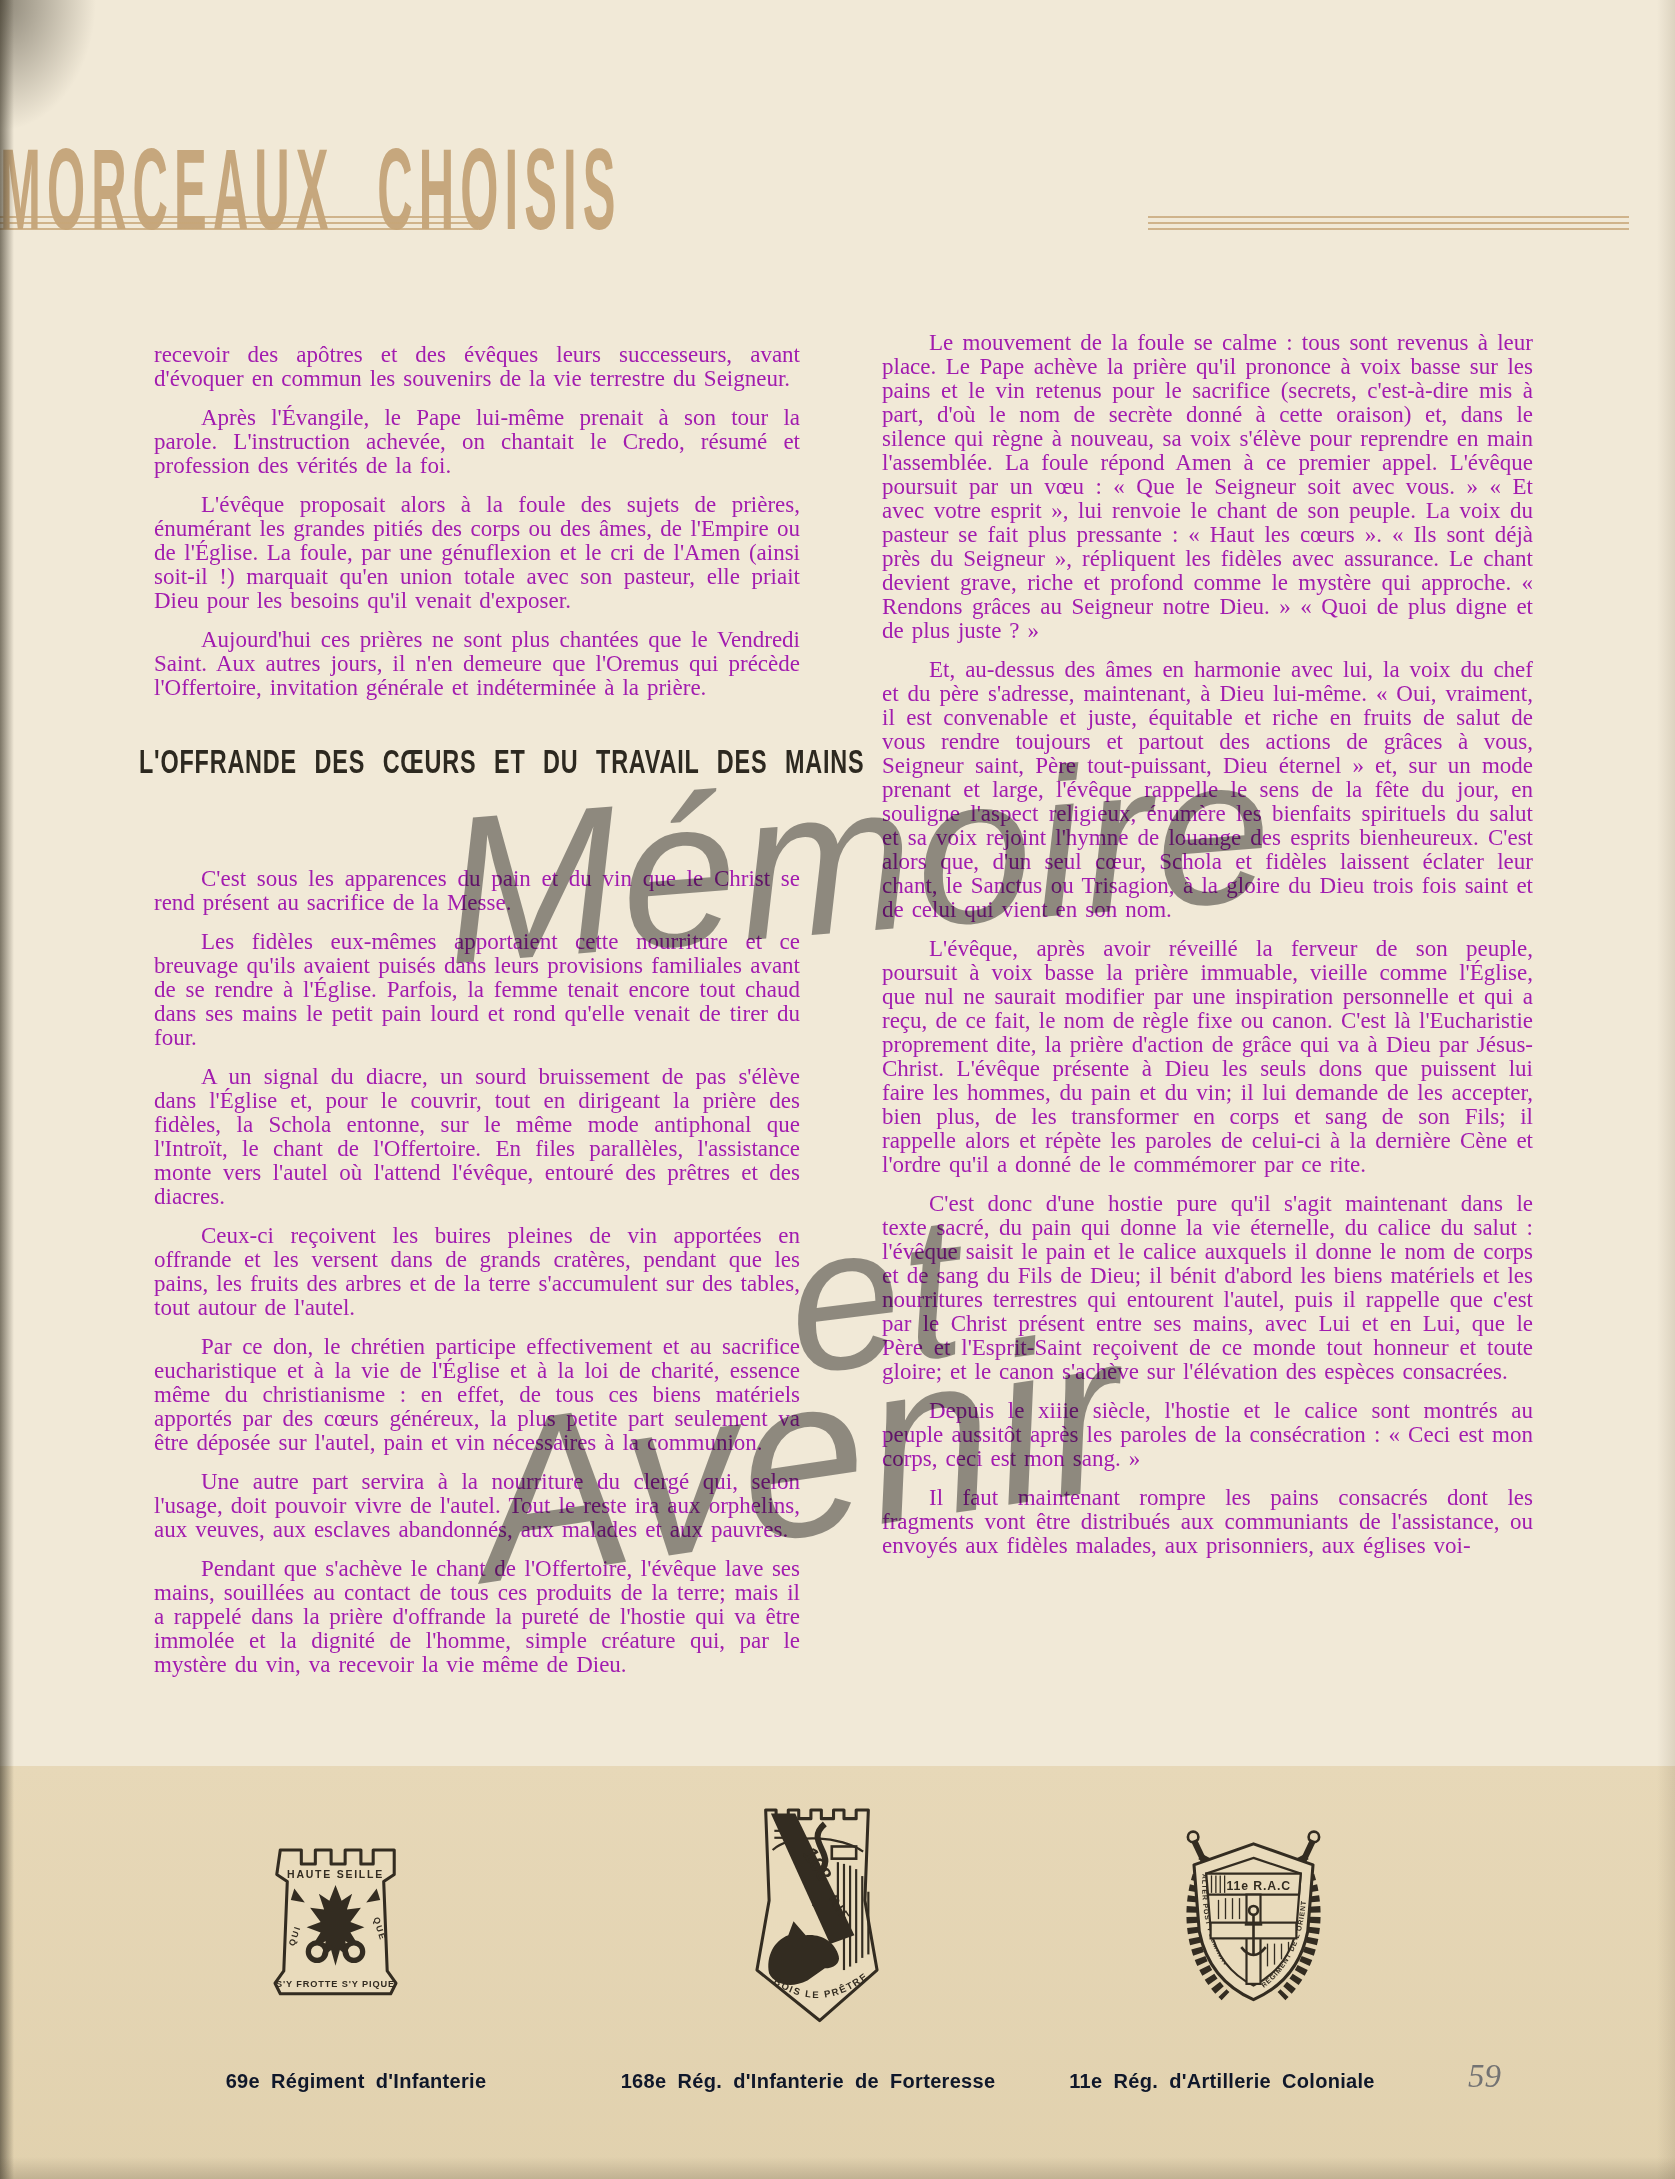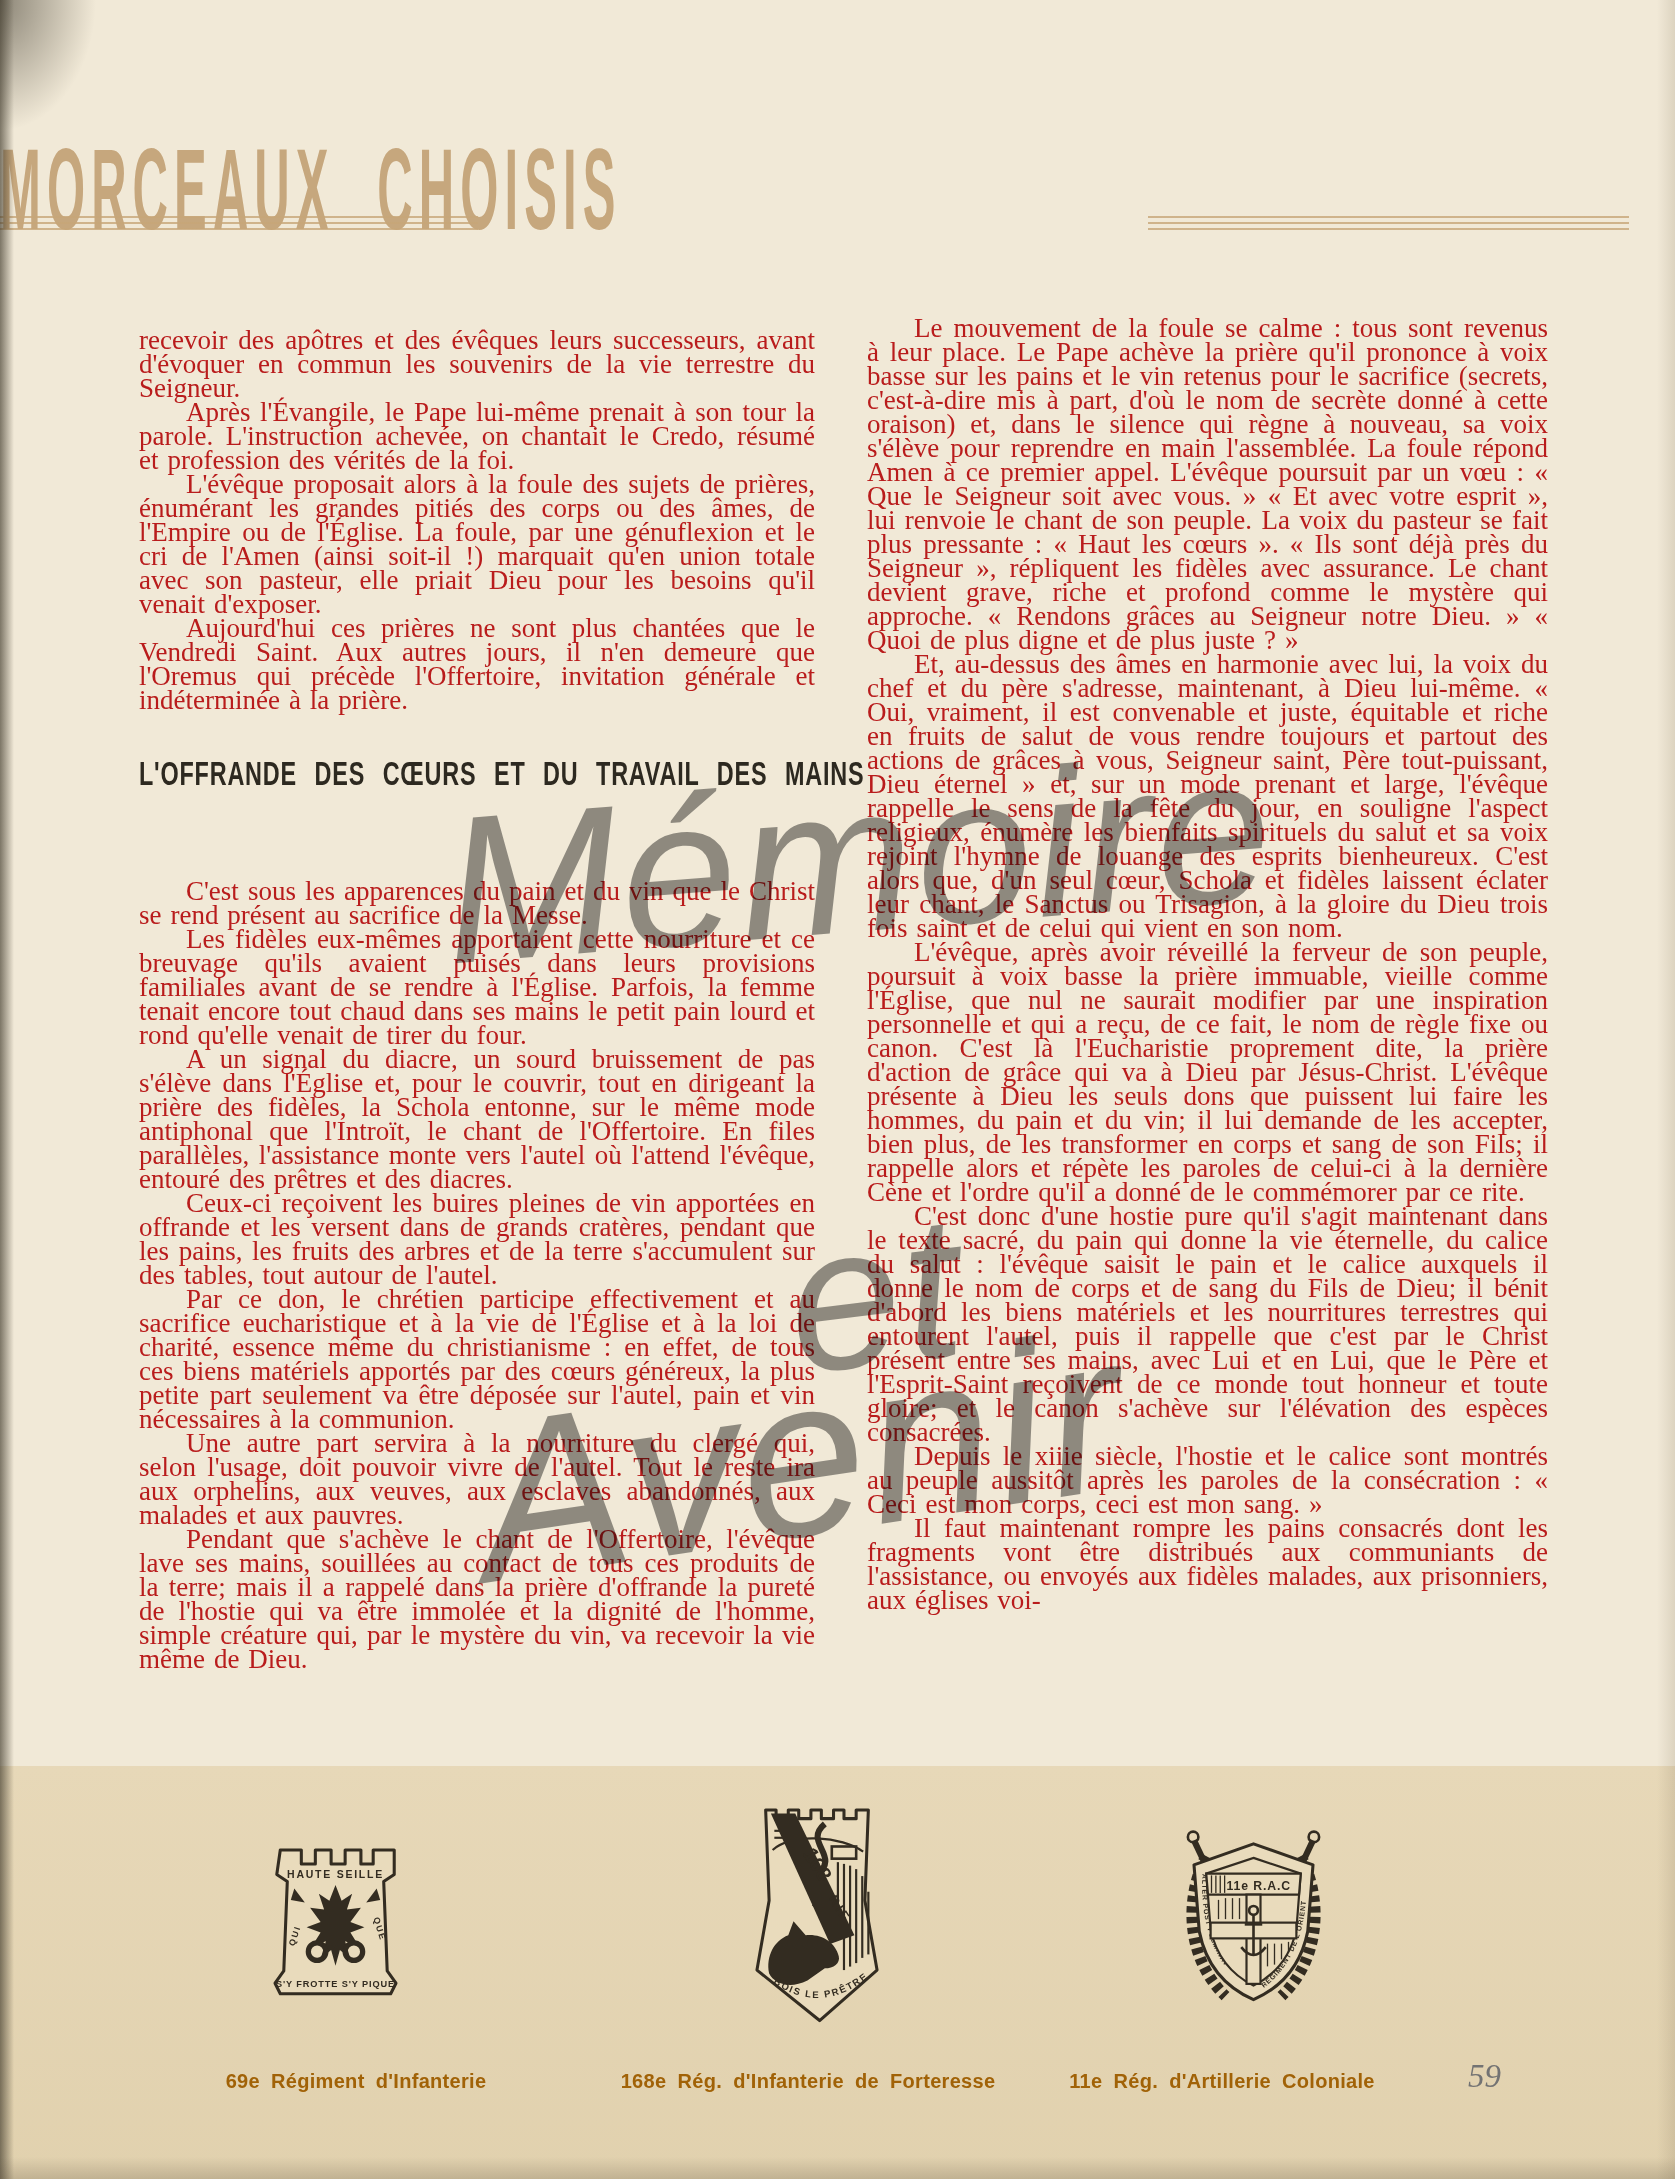--- a/index.html
+++ b/index.html
@@ -38,27 +38,27 @@
   .rule{position:absolute;top:216px;height:15px;opacity:.8;z-index:1;
     background:repeating-linear-gradient(to bottom,#c7a678 0 2.2px, rgba(0,0,0,0) 2.2px 6px);}
   .rule-left{left:0;width:478px;}
   .rule-right{left:1148px;width:481px;}
 
   
   .col{position:absolute;z-index:2;}
   .col-left{left:139px;top:328px;width:676px;}
   .col-right{left:867px;top:316px;width:681px;}
   .col p{
-    margin:0;
-    font-size:27px;
+    margin:15px;
+    font-size:23px;
     line-height:24px;
     text-align:justify;
     text-indent:47px;
     word-spacing:2.2px;
-    color:#b91c1c;
+    color:#a21caf;
   }
   .no-first-indent p:first-of-type{text-indent:0;}
   .section-heading{white-space:nowrap;overflow:visible;}
   .section-heading .heading-text{
     display:inline-block;
     font-family:"Liberation Sans", sans-serif;
     font-weight:bold;
     font-size:26px;
     letter-spacing:0.9px;
     word-spacing:11.4px;
@@ -84,21 +84,21 @@
     background:linear-gradient(#e7d8b8,#e1d1ae);}
   .badge{position:absolute;z-index:3;}
   .badge-1{left:266px;top:1843px;width:139px;height:156px;}
   .badge-2{left:739px;top:1796px;width:156px;height:235px;}
   .badge-3{left:1180px;top:1819px;width:147px;height:195px;}
   .badge svg{width:100%;height:100%;display:block;}
   .badge text{font-family:"Liberation Sans", sans-serif;font-weight:bold;fill:#332c21;}
   .caption{
     position:absolute;z-index:3;
     font-family:"Liberation Sans", sans-serif;
-    font-weight:bold;font-size:20px;color:#a16207;
+    font-weight:bold;font-size:20px;color:#0f172a;
     letter-spacing:0.3px;word-spacing:5.3px;
     transform:translateX(-50%);white-space:nowrap;top:2070px;
   }
   .caption-1{left:356px;}
   .caption-2{left:808px;}
   .caption-3{left:1222px;}
   .page-number{position:absolute;left:1468px;top:2058px;z-index:3;
     font-family:"Liberation Serif", serif;font-style:italic;
     font-size:33px;color:#737373;}
 </style>

